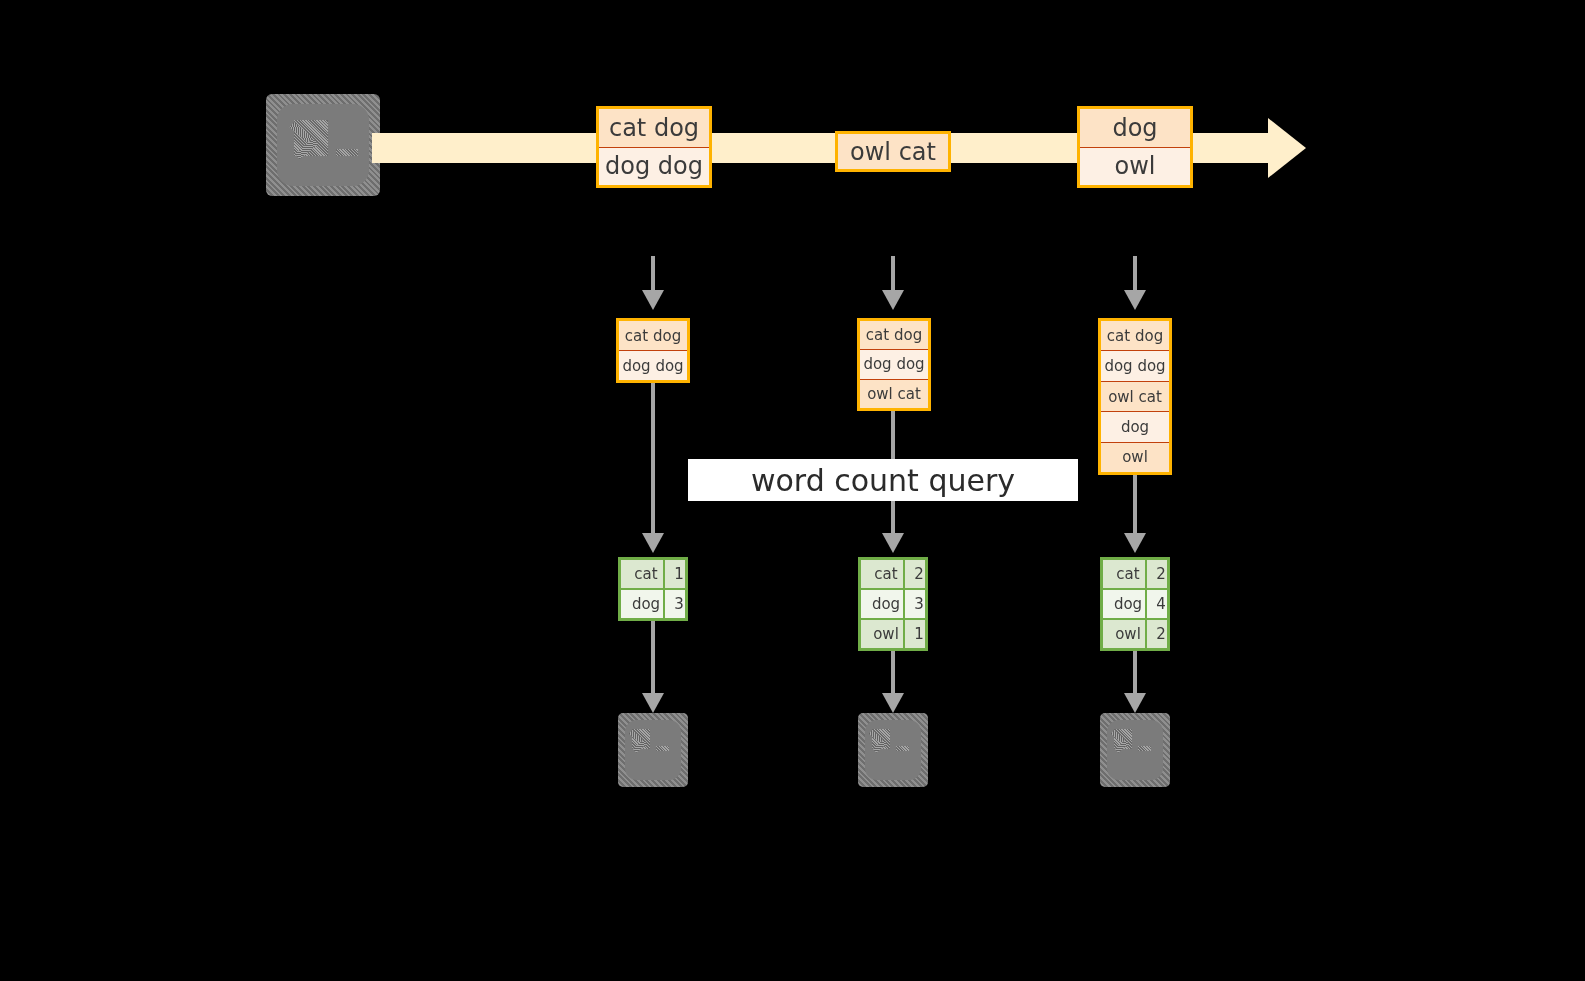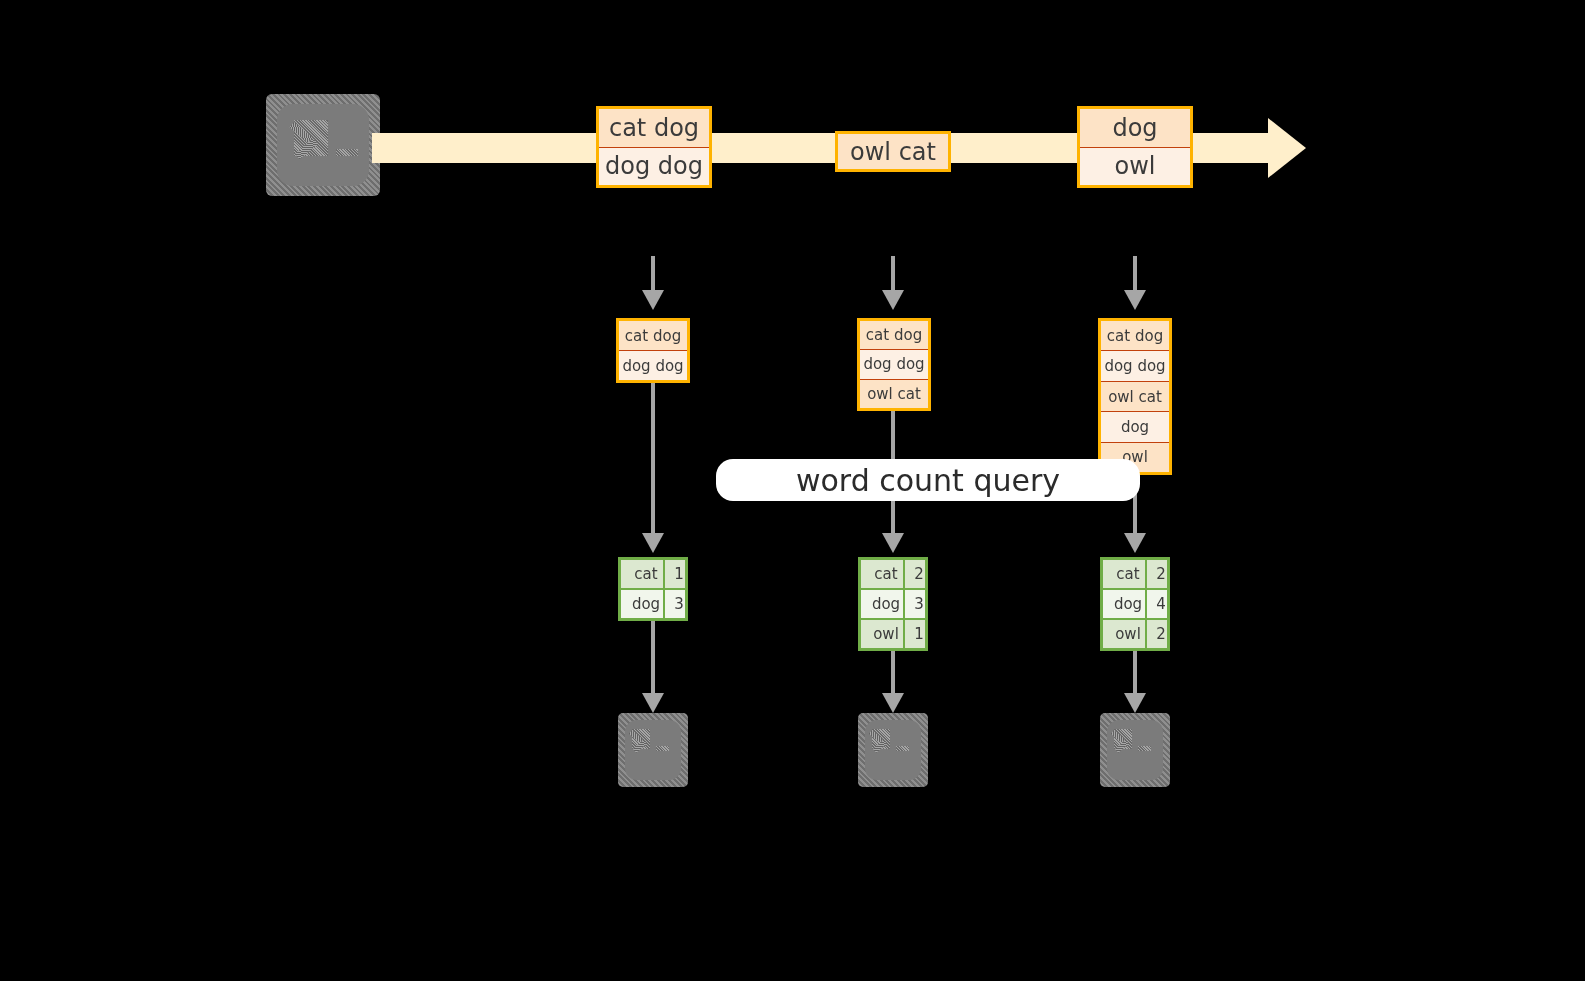--- a/index.html
+++ b/index.html
@@ -215,21 +215,21 @@
 
   <div class="vline" style="left:651px; top:383px; height:152px;"></div>
   <div class="vhead" style="left:642px; top:533px;"></div>
 
   <div class="vline" style="left:891px; top:411px; height:124px;"></div>
   <div class="vhead" style="left:882px; top:533px;"></div>
 
   <div class="vline" style="left:1133px; top:475px; height:60px;"></div>
   <div class="vhead" style="left:1124px; top:533px;"></div>
 
-  <div class="banner" style="left:716px; top:459px; width:424px; height:42px;border-radius:17px;">
+  <div class="banner" style="left:688px; top:459px; width:390px; height:42px;">
     <span>word count query</span>
   </div>
 
   <div class="tbl" style="left:618px; top:557px; width:70px; height:64px;">
     <div class="tblrow shadeA">
       <div class="wcell">cat</div>
       <div class="ccell">1</div>
     </div>
     <div class="tblrow shadeB">
       <div class="wcell">dog</div>

